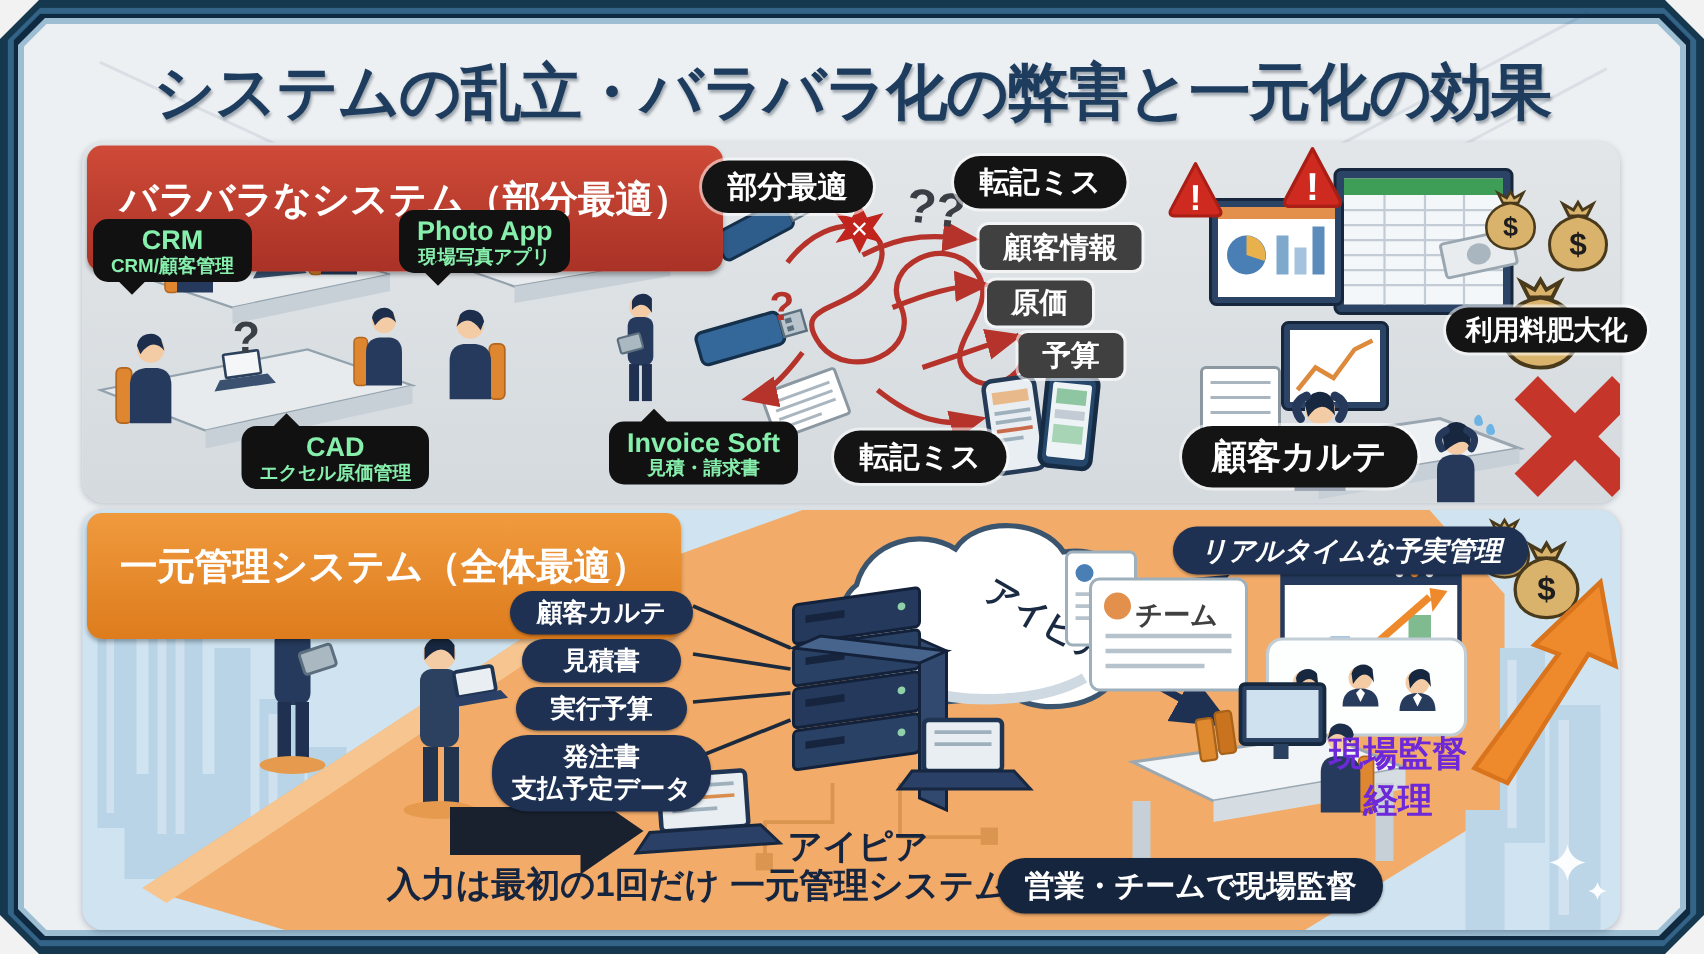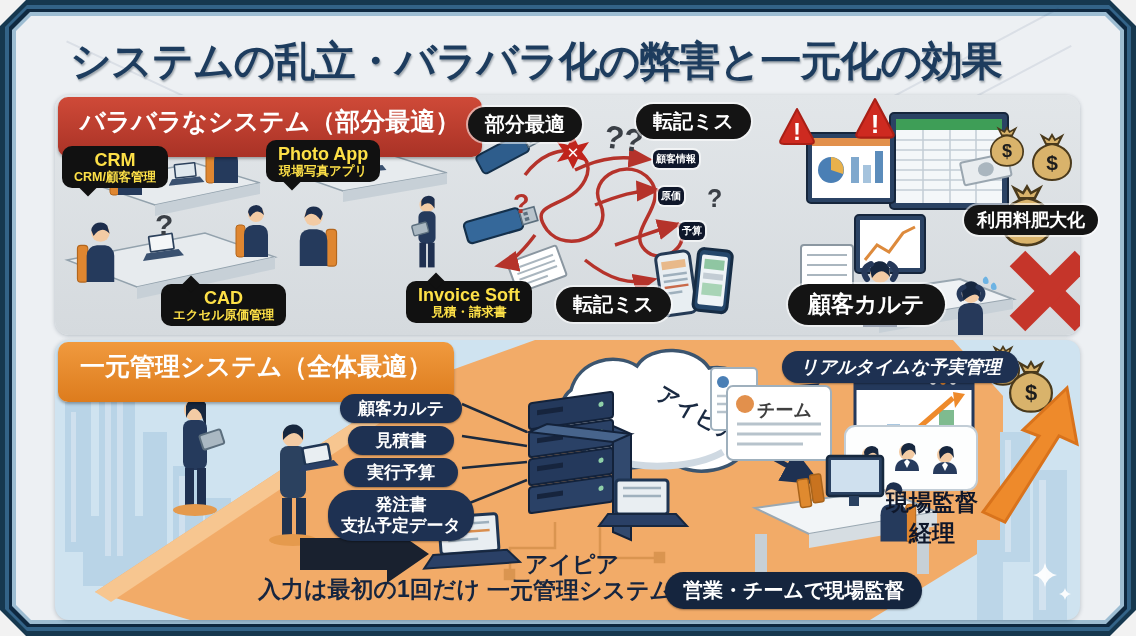--- a/index.html
+++ b/index.html
@@ -9,50 +9,50 @@
   .chamfer26{clip-path:polygon(26px 0,calc(100% - 26px) 0,100% 26px,100% calc(100% - 26px),calc(100% - 26px) 100%,26px 100%,0 calc(100% - 26px),0 26px);}
   .chamfer22{clip-path:polygon(22px 0,calc(100% - 22px) 0,100% 22px,100% calc(100% - 22px),calc(100% - 22px) 100%,22px 100%,0 calc(100% - 22px),0 22px);}
   .chamfer18{clip-path:polygon(18px 0,calc(100% - 18px) 0,100% 18px,100% calc(100% - 18px),calc(100% - 18px) 100%,18px 100%,0 calc(100% - 18px),0 18px);}
   .chamfer15{clip-path:polygon(15px 0,calc(100% - 15px) 0,100% 15px,100% calc(100% - 15px),calc(100% - 15px) 100%,15px 100%,0 calc(100% - 15px),0 15px);}
   .f1{inset:0;background:#16384f;}
   .f2{inset:5px;background:#336387;}
   .f3{inset:9px;background:#0f2940;}
   .f4{inset:12px;background:#9dbdd2;}
   .canvas{inset:16px;background:#edf0f3;}
   .deco-line{position:absolute;height:2px;background:rgba(30,60,95,.09);}
-  .title{position:absolute;left:70px;top:34px;width:996px;text-align:left;
+  .title{position:absolute;left:70px;top:34px;width:996px;text-align:center;
          font-size:41px;font-weight:900;color:#1d3c5e;letter-spacing:-1px;
          text-shadow:1px 2px 2px rgba(10,25,40,.35);white-space:nowrap;}
   .panel{position:absolute;border-radius:14px;}
   .panel-bad{left:55px;top:95px;width:1025px;height:240px;background:linear-gradient(#e2e6e9,#d5dade);box-shadow:0 1px 4px rgba(20,40,60,.25);}
   .panel-good{left:55px;top:340px;width:1025px;height:280px;background:#cfe3f0;box-shadow:0 1px 4px rgba(20,40,60,.25);overflow:hidden;}
   .scene{position:absolute;}
-  .sec-header{position:absolute;height:52px;line-height:40px;padding:4px 22px;border-radius:10px;
+  .sec-header{position:absolute;height:52px;line-height:40px;padding:16px 22px;border-radius:10px;
               color:#fff;font-size:25px;font-weight:800;white-space:nowrap;
               box-shadow:0 2px 3px rgba(0,0,0,.3);z-index:6;}
   .hdr-red{background:linear-gradient(#cf4a38,#a93226);}
   .hdr-orange{background:linear-gradient(#f09a3e,#dd7c1d);}
   .pill-black{position:absolute;background:#141414;color:#fff;border-radius:999px;
               font-size:20px;font-weight:800;padding:4px 17px;white-space:nowrap;z-index:6;
               box-shadow:0 0 0 2px rgba(255,255,255,.55);}
-  .tag-dark{position:absolute;background:#0f172a;color:#fff;border-radius:6px;
-            font-size:10px;font-weight:700;padding:2px 3px;white-space:nowrap;z-index:6;
+  .tag-dark{position:absolute;background:#404040;color:#fff;border-radius:6px;
+            font-size:19px;font-weight:700;padding:2px 16px;white-space:nowrap;z-index:6;
             box-shadow:0 0 0 2px rgba(255,255,255,.6);}
-  .bubble{position:absolute;background:#111;color:#fde047;border-radius:10px;
+  .bubble{position:absolute;background:#111;color:#86efac;border-radius:10px;
           padding:4px 12px;text-align:center;line-height:1.12;z-index:6;}
   .bubble .b-name{font-size:18px;font-weight:800;}
   .bubble .b-desc{font-size:12.5px;font-weight:700;}
   .bubble.tail-b::after{content:"";position:absolute;left:20px;bottom:-6px;width:12px;height:12px;background:#111;transform:rotate(45deg);}
   .bubble.tail-t::after{content:"";position:absolute;left:24px;top:-6px;width:12px;height:12px;background:#111;transform:rotate(45deg);}
   .pill-navy{position:absolute;background:#1e3152;color:#fff;border-radius:999px;
              font-size:17px;font-weight:800;padding:3px 16px;white-space:nowrap;text-align:center;z-index:6;
              box-shadow:0 1px 2px rgba(0,0,0,.35);}
   .pill-navy.multi{border-radius:24px;line-height:1.25;padding:4px 12px;}
   .caption-navy{position:absolute;color:#16253f;font-weight:900;font-size:23px;white-space:nowrap;z-index:6;}
-  .roles{position:absolute;color:#0f172a;font-weight:900;font-size:23px;text-align:center;line-height:1.35;z-index:6;}
+  .roles{position:absolute;color:#6d28d9;font-weight:900;font-size:23px;text-align:center;line-height:1.35;z-index:6;}
   .team-label{position:absolute;color:#404040;font-weight:900;font-size:18px;z-index:6;}
 </style>
 </head>
 <body>
 
 <div class="stage">
 
   <div class="layer f1 chamfer26"></div>
   <div class="layer f2 chamfer22"></div>
   <div class="layer f3 chamfer18"></div>

